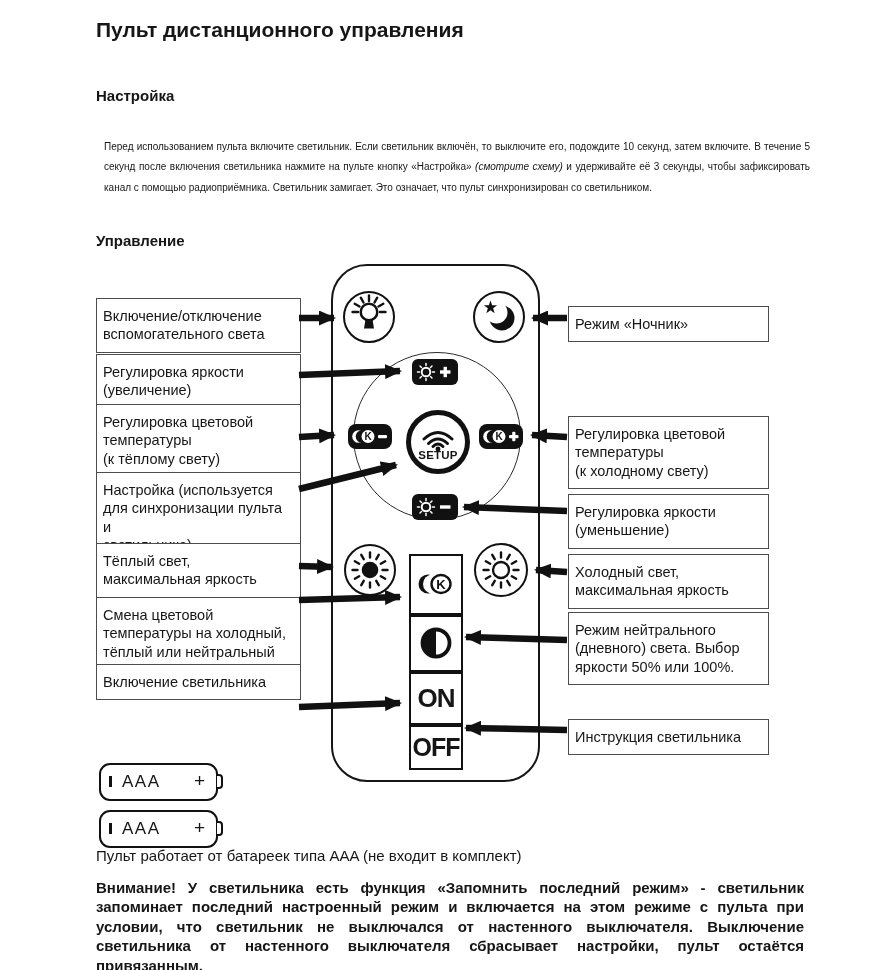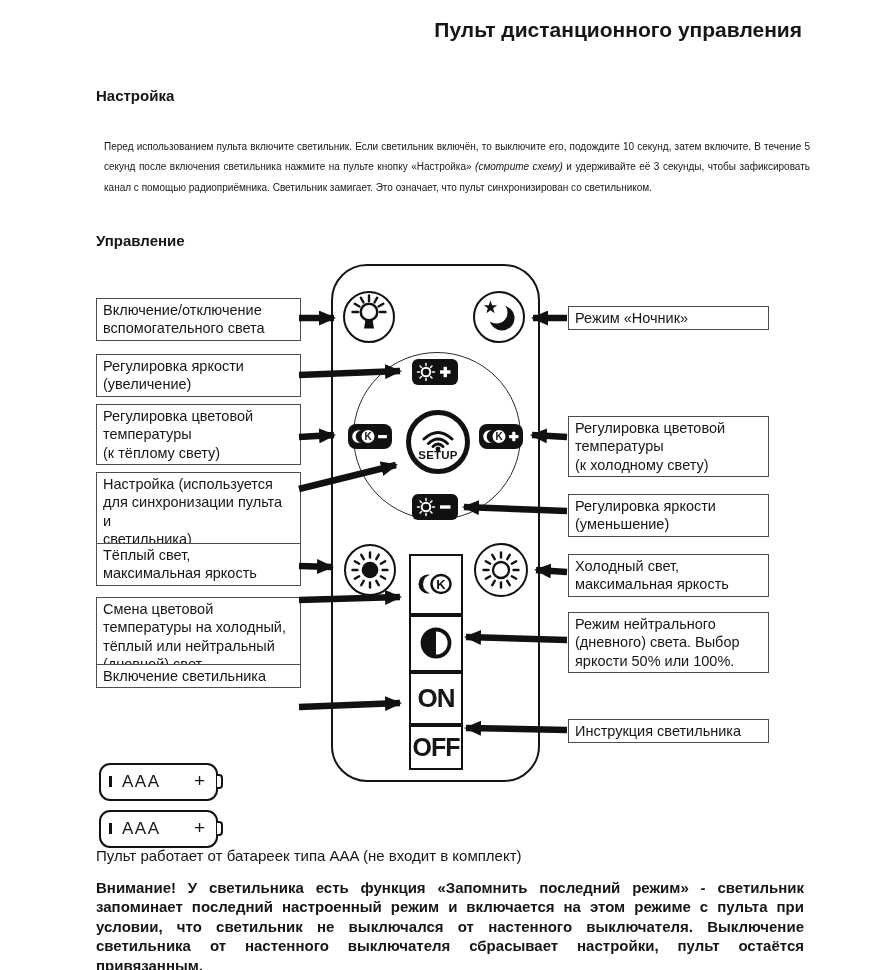--- a/index.html
+++ b/index.html
@@ -1,23 +1,23 @@
 <!DOCTYPE html>
 <html><head>
 <meta charset="utf-8">
 <style>
   html,body{margin:0;padding:0;background:#e9e9e9;}
   .page{position:relative;width:895px;height:970px;background:#ffffff;margin:0 auto;
         font-family:"Liberation Sans","DejaVu Sans",sans-serif;color:#161616;overflow:hidden;}
-  .title{position:absolute;top:16px;left:96px;width:706px;text-align:right;
+  .title{position:absolute;top:16px;left:96px;width:706px;text-align:left;
          font-weight:bold;font-size:21px;line-height:28px;}
   .h{position:absolute;left:96px;font-weight:bold;font-size:15px;}
   .para{position:absolute;left:96px;width:706px;margin:8px;text-align:justify;
         font-size:10px;line-height:20.4px;}
-  .box{position:absolute;border:1.5px solid #4d4d4d;background:#fff;padding:2px 6px;
+  .box{position:absolute;border:1.5px solid #4d4d4d;background:#fff;padding:8px 6px;
        font-size:14.5px;line-height:18.3px;white-space:pre-line;z-index:2;}
   .remote{position:absolute;left:331px;top:264px;width:205px;height:514px;
           border:2px solid #161616;border-radius:36px;background:#fff;z-index:1;}
   .cbtn{position:absolute;border:2.5px solid #111;border-radius:50%;background:#fff;
         display:flex;align-items:center;justify-content:center;box-sizing:border-box;}
   .ring{position:absolute;left:20px;top:86px;width:168px;height:168px;
         border:1.6px solid #2b2b2b;border-radius:50%;box-sizing:border-box;}
   .blackbtn{position:absolute;background:#111;border-radius:6px;z-index:2;
             display:flex;align-items:center;justify-content:center;}
   .setup{position:absolute;left:73px;top:144px;width:64px;height:64px;border:5px solid #111;

